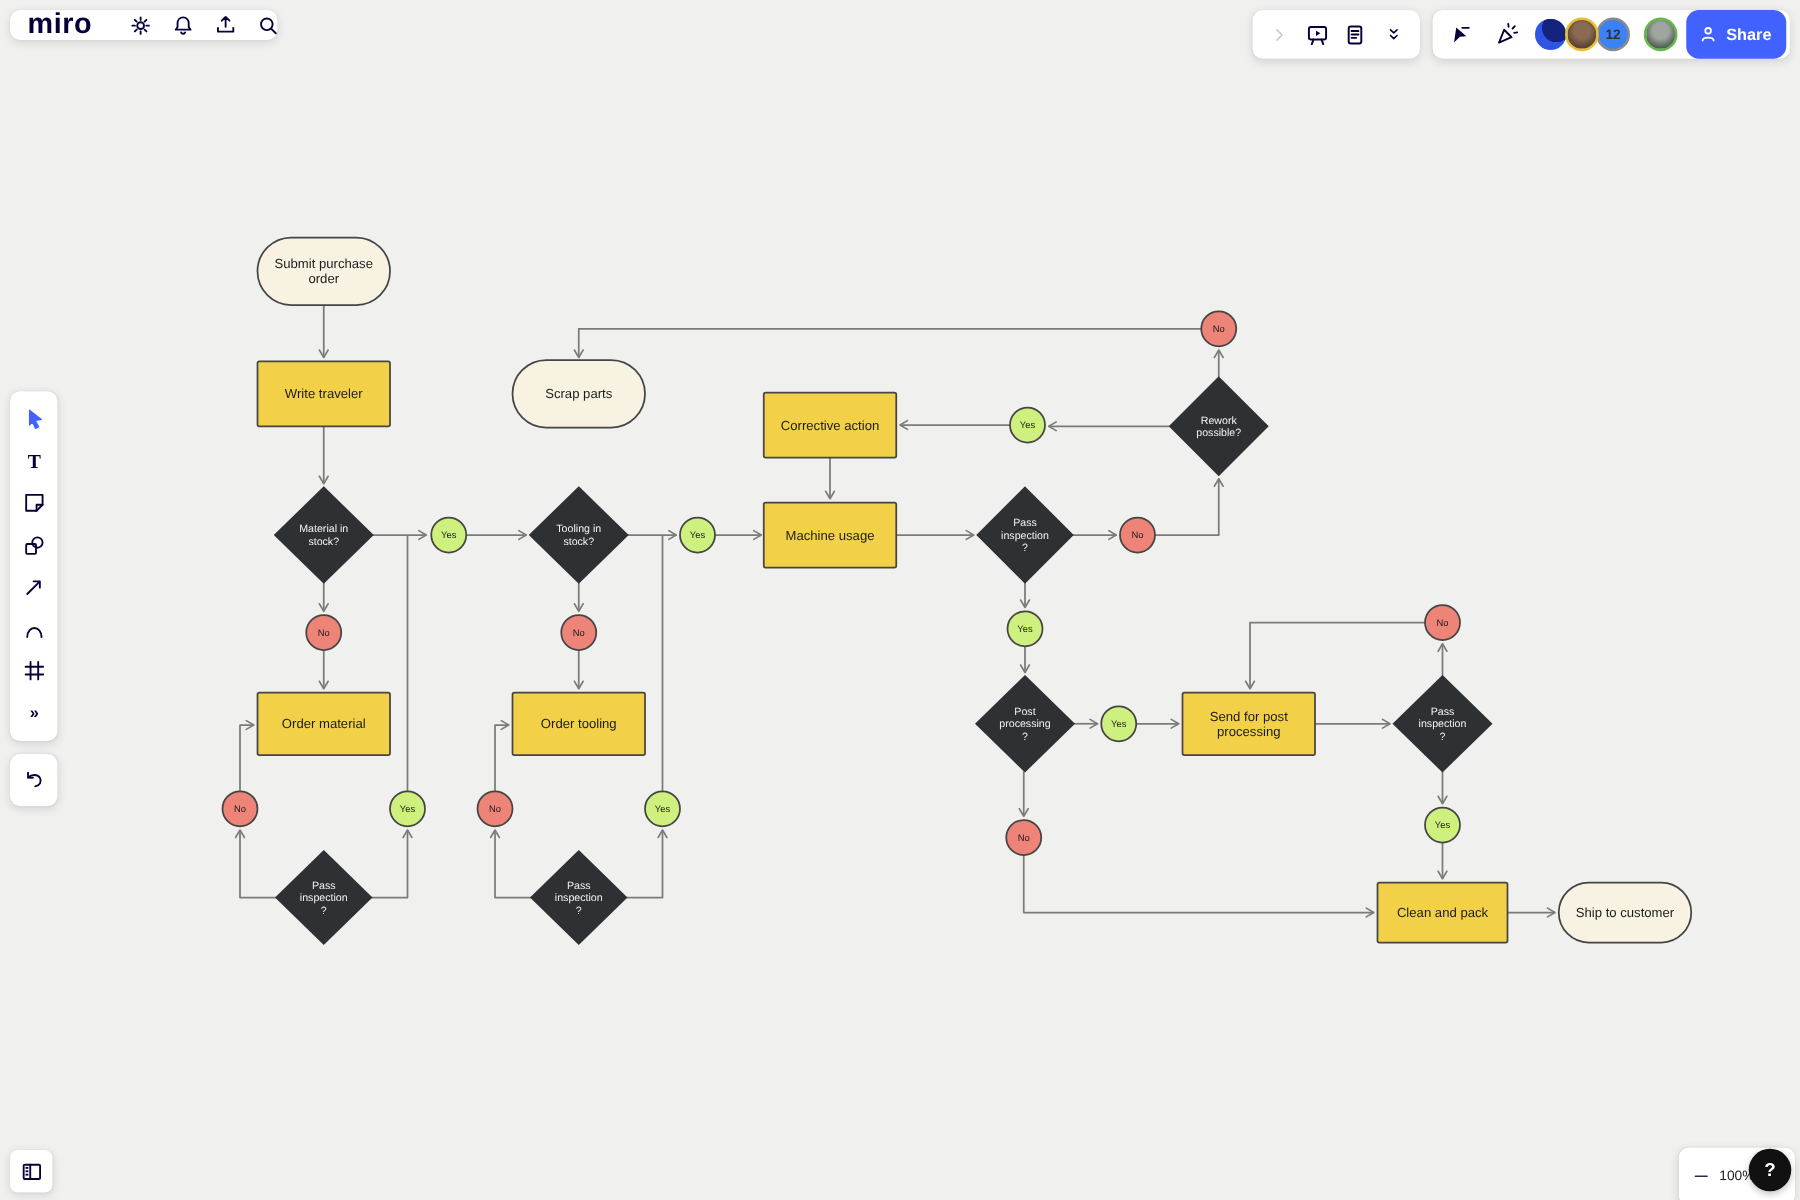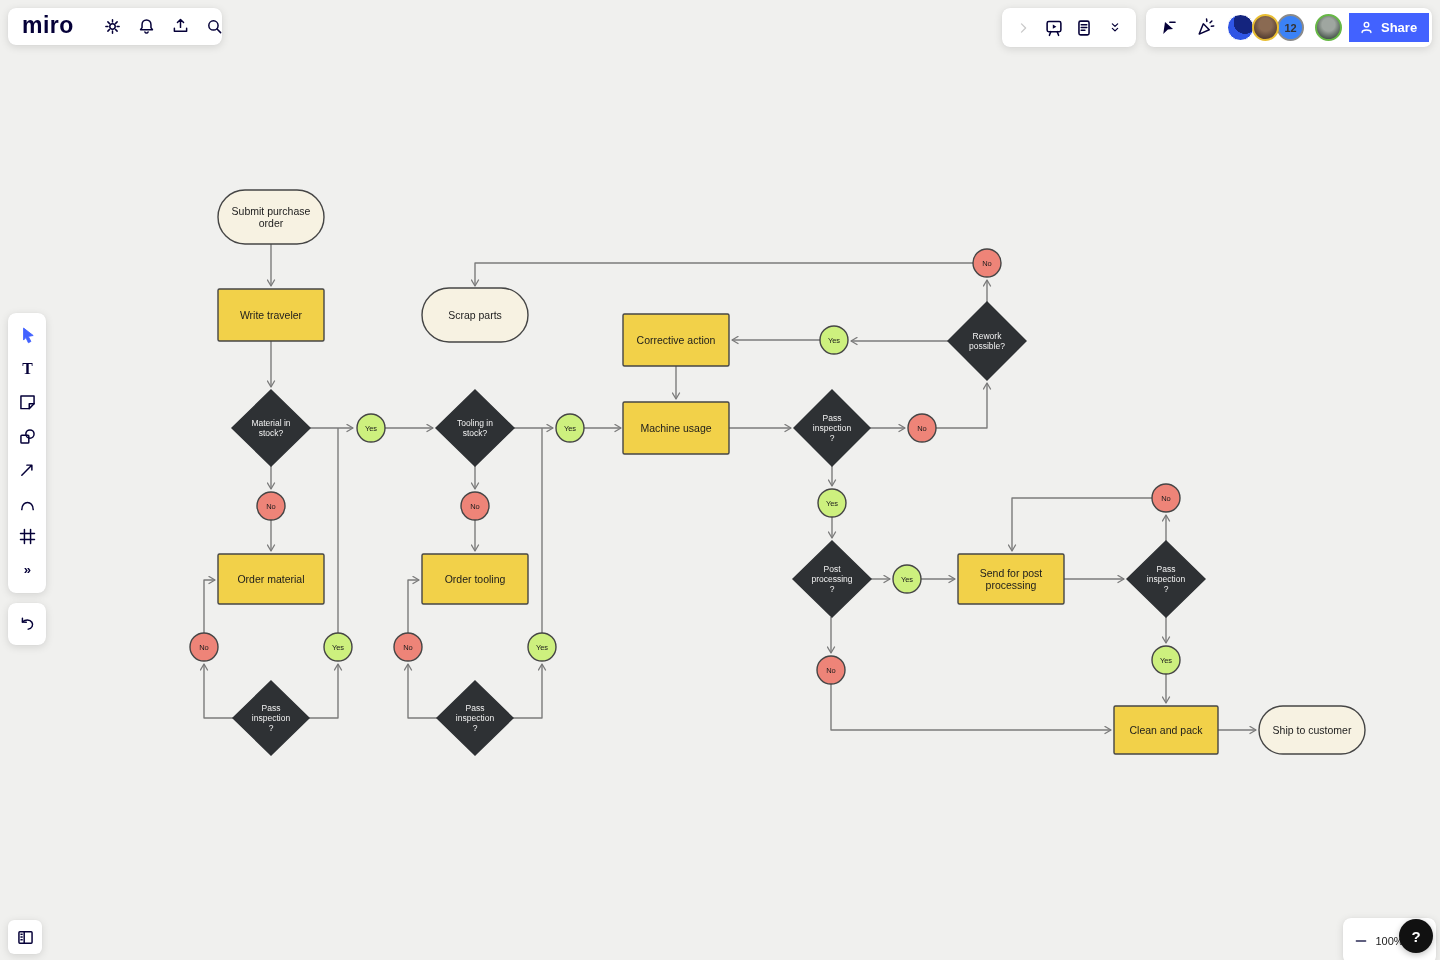--- a/index.html
+++ b/index.html
@@ -21,43 +21,43 @@
   }
   .icon-btn {
     width:30px; height:30px;
     display:flex; align-items:center; justify-content:center;
     border-radius:6px; cursor:pointer; flex:0 0 auto;
   }
   .icon-btn svg { display:block; }
   svg.ic { stroke:#050038; fill:none; stroke-width:1.7; stroke-linecap:round; stroke-linejoin:round; }
 
   
-  #toolbar-top-left { left:8px; top:8px; height:37px; width:214px; padding:0 10px; gap:4px; }
+  #toolbar-top-left { left:8px; top:8px; height:24px; width:214px; padding:0 10px; gap:4px; }
   .logo { font-size:23px; font-weight:700; letter-spacing:.5px; color:#050038; padding:0 6px 3px 4px; }
   .v-divider { width:1px; height:22px; background:#E4E4E4; margin:0 5px; }
 
   
   #toolbar-top-right-1 { left:1002px; top:8px; height:39px; width:134px; padding:0 6px; justify-content:space-between; }
   
   #toolbar-top-right-2 { left:1146px; top:8px; height:39px; width:286px; padding:0 7px; gap:7px; }
 
   .avatar { width:27px; height:27px; border-radius:50%; flex:0 0 auto; position:relative; }
   .avatar.stacked { margin-left:-9px; }
   #avatar-blue { background:radial-gradient(circle at 68% 30%, #14247E 46%, #2F55E5 47%); border:1px solid #fff; }
   #avatar-yellow { background:radial-gradient(circle at 50% 38%, #8A6A52 35%, #5C4436 70%); border:2px solid #E9BE32; }
   #avatar-green { background:radial-gradient(circle at 50% 38%, #9FA6A0 35%, #4E5A52 75%); border:2px solid #67B846; margin-left:4px; }
   #presence-count {
     width:27px; height:27px; border-radius:50%; background:#3b82f6;
     border:2px solid #8A8A8A; color:#333; font-size:11px; font-weight:700;
     display:flex; align-items:center; justify-content:center; margin-left:-9px; flex:0 0 auto;
   }
   #share-button {
     margin-left:auto;
-    height:29px; padding:0 12px 0 9px;
-    background:#4262FF; border:none; border-radius:0;
+    height:39px; padding:0 12px 0 9px;
+    background:#4262FF; border:none; border-radius:10px;
     color:#fff; font-size:13px; font-weight:700;
     display:flex; align-items:center; gap:6px; cursor:pointer;
     font-family:"Liberation Sans", sans-serif;
   }
 
   
   #toolbar-left { left:8px; top:313px; width:38px; height:280px; flex-direction:column; justify-content:space-evenly; padding:4px 0; }
   #toolbar-left .icon-btn { width:30px; height:30px; }
   #undo-card { left:8px; top:603px; width:38px; height:42px; justify-content:center; }
 
@@ -70,21 +70,21 @@
   #help-button {
     position:absolute; left:1399px; top:919px; width:34px; height:34px;
     background:#111; color:#fff; border:none; border-radius:50%;
     font-size:15px; font-weight:700; cursor:pointer;
     display:flex; align-items:center; justify-content:center;
     box-shadow:0 2px 6px rgba(0,0,0,.25);
     font-family:"Liberation Sans", sans-serif;
   }
 
   
-  #canvas { position:absolute; inset:0;margin-left:12px; }
+  #canvas { position:absolute; inset:0; }
   #flowchart { position:absolute; left:0; top:0; }
   .edge { fill:none; stroke:#7B7B7B; stroke-width:1.4; stroke-linejoin:round; }
   .node-label { pointer-events:none; }
 </style>
 </head>
 <body>
 
 <div id="canvas">
   <svg id="flowchart" width="1440" height="960" viewBox="0 0 1440 960">
     <defs>

